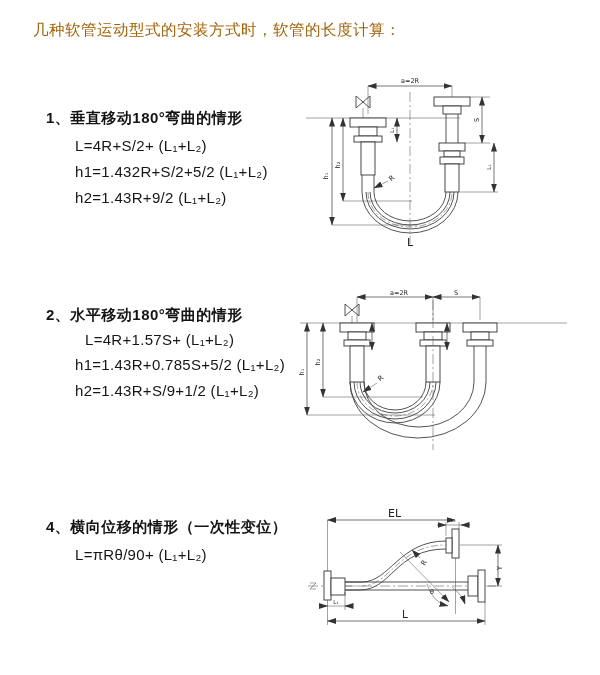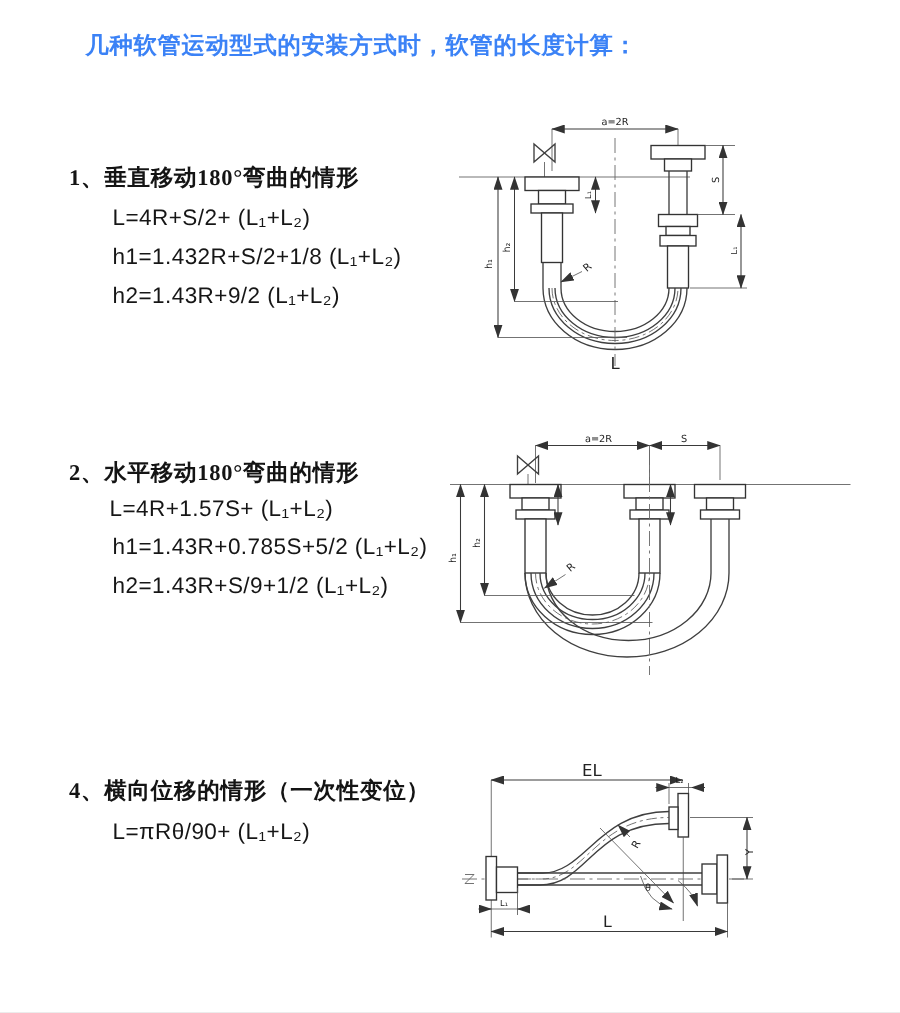--- a/index.html
+++ b/index.html
@@ -2,25 +2,25 @@
 <html><head>
 <meta charset="utf-8">
 <style>
   html,body { margin:0; padding:0; background:#f2f2f2; }
   .page {
     position:relative; width:600px; height:675px; background:#ffffff;
     font-family:"Liberation Sans","DejaVu Sans",sans-serif; color:#1c1c1c;
     overflow:hidden; border-bottom:2px solid #d9d9d9;
   }
   .title {
-    position:absolute; left:33px; top:20px; font-size:15.5px; font-weight:700;
-    letter-spacing:0.5px; color:#3b82f6;margin-left:24px;
+    position:absolute; left:33px; top:20px; font-size:15.5px; font-weight:400;
+    letter-spacing:0.5px; color:#a16207;
   }
   .heading {
-    position:absolute; font-size:15px; font-weight:600; letter-spacing:0.5px; color:#141414;font-family:Liberation Serif, serif;
+    position:absolute; font-size:15px; font-weight:600; letter-spacing:0.5px; color:#141414;
   }
   .formula {
     position:absolute; font-size:15px; font-weight:400; letter-spacing:0.3px; color:#161616;
   }
   svg { position:absolute; }
   svg text { font-family:"DejaVu Sans","Liberation Sans",sans-serif; fill:#222; }
   .dim   { stroke:#3a3a3a; stroke-width:0.7; fill:none; }
   .thin  { stroke:#555;    stroke-width:0.55; fill:none; }
   .part  { stroke:#333;    stroke-width:0.9; fill:#ffffff; }
   .hose  { stroke:#3f3f3f; stroke-width:0.9; fill:none; }
@@ -34,21 +34,21 @@
 </style>
 </head>
 <body>
 
 <div class="page">
 
   <div class="title">几种软管运动型式的安装方式时，软管的长度计算：</div>
 
   <div class="heading" style="left:46px; top:109px">1、垂直移动180°弯曲的情形</div>
   <div class="formula" style="left:75px; top:137px">L=4R+S/2+ (L₁+L₂)</div>
-  <div class="formula" style="left:75px; top:163px">h1=1.432R+S/2+1/8 (L₁+L₂)</div>
+  <div class="formula" style="left:75px; top:163px">h1=1.432R+S/2+5/2 (L₁+L₂)</div>
   <div class="formula" style="left:75px; top:189px">h2=1.43R+9/2 (L₁+L₂)</div>
 
   <svg width="290" height="192" viewBox="0 0 290 192" style="left:300px; top:68px">
     <defs>
       <marker id="ar1" markerWidth="9" markerHeight="6" refX="8.5" refY="3" orient="auto-start-reverse" markerUnits="userSpaceOnUse">
         <path d="M0,0 L9,3 L0,6 Z" fill="#333"></path>
       </marker>
       <pattern id="hb1" width="3.5" height="3.5" patternUnits="userSpaceOnUse">
         <path d="M0,3.5 L3.5,0 M0,0 L3.5,3.5" stroke="#777" stroke-width="0.5"></path>
       </pattern>
@@ -107,21 +107,21 @@
     <line class="dim" x1="194" y1="75" x2="194" y2="124" marker-start="url(#ar1)" marker-end="url(#ar1)"></line>
     <text class="dls" transform="rotate(-90 191,99)" x="191" y="99" text-anchor="middle">L₁</text>
 
     <line class="thin" x1="88" y1="113" x2="74" y2="120" marker-end="url(#ar1)"></line>
     <text class="dm" transform="rotate(-40 93,112)" x="93" y="112" text-anchor="middle">R</text>
 
     <text class="big" x="107" y="178">L</text>
   </svg>
 
   <div class="heading" style="left:46px; top:306px">2、水平移动180°弯曲的情形</div>
-  <div class="formula" style="left:73px; top:331px">L=4R+1.57S+ (L₁+L₂)</div>
+  <div class="formula" style="left:85px; top:331px">L=4R+1.57S+ (L₁+L₂)</div>
   <div class="formula" style="left:75px; top:356px">h1=1.43R+0.785S+5/2 (L₁+L₂)</div>
   <div class="formula" style="left:75px; top:382px">h2=1.43R+S/9+1/2 (L₁+L₂)</div>
 
   <svg width="300" height="180" viewBox="0 0 300 180" style="left:295px; top:282px">
     <defs>
       <marker id="ar2" markerWidth="9" markerHeight="6" refX="8.5" refY="3" orient="auto-start-reverse" markerUnits="userSpaceOnUse">
         <path d="M0,0 L9,3 L0,6 Z" fill="#333"></path>
       </marker>
       <pattern id="hb2" width="3.5" height="3.5" patternUnits="userSpaceOnUse">
         <path d="M0,3.5 L3.5,0 M0,0 L3.5,3.5" stroke="#777" stroke-width="0.5"></path>

